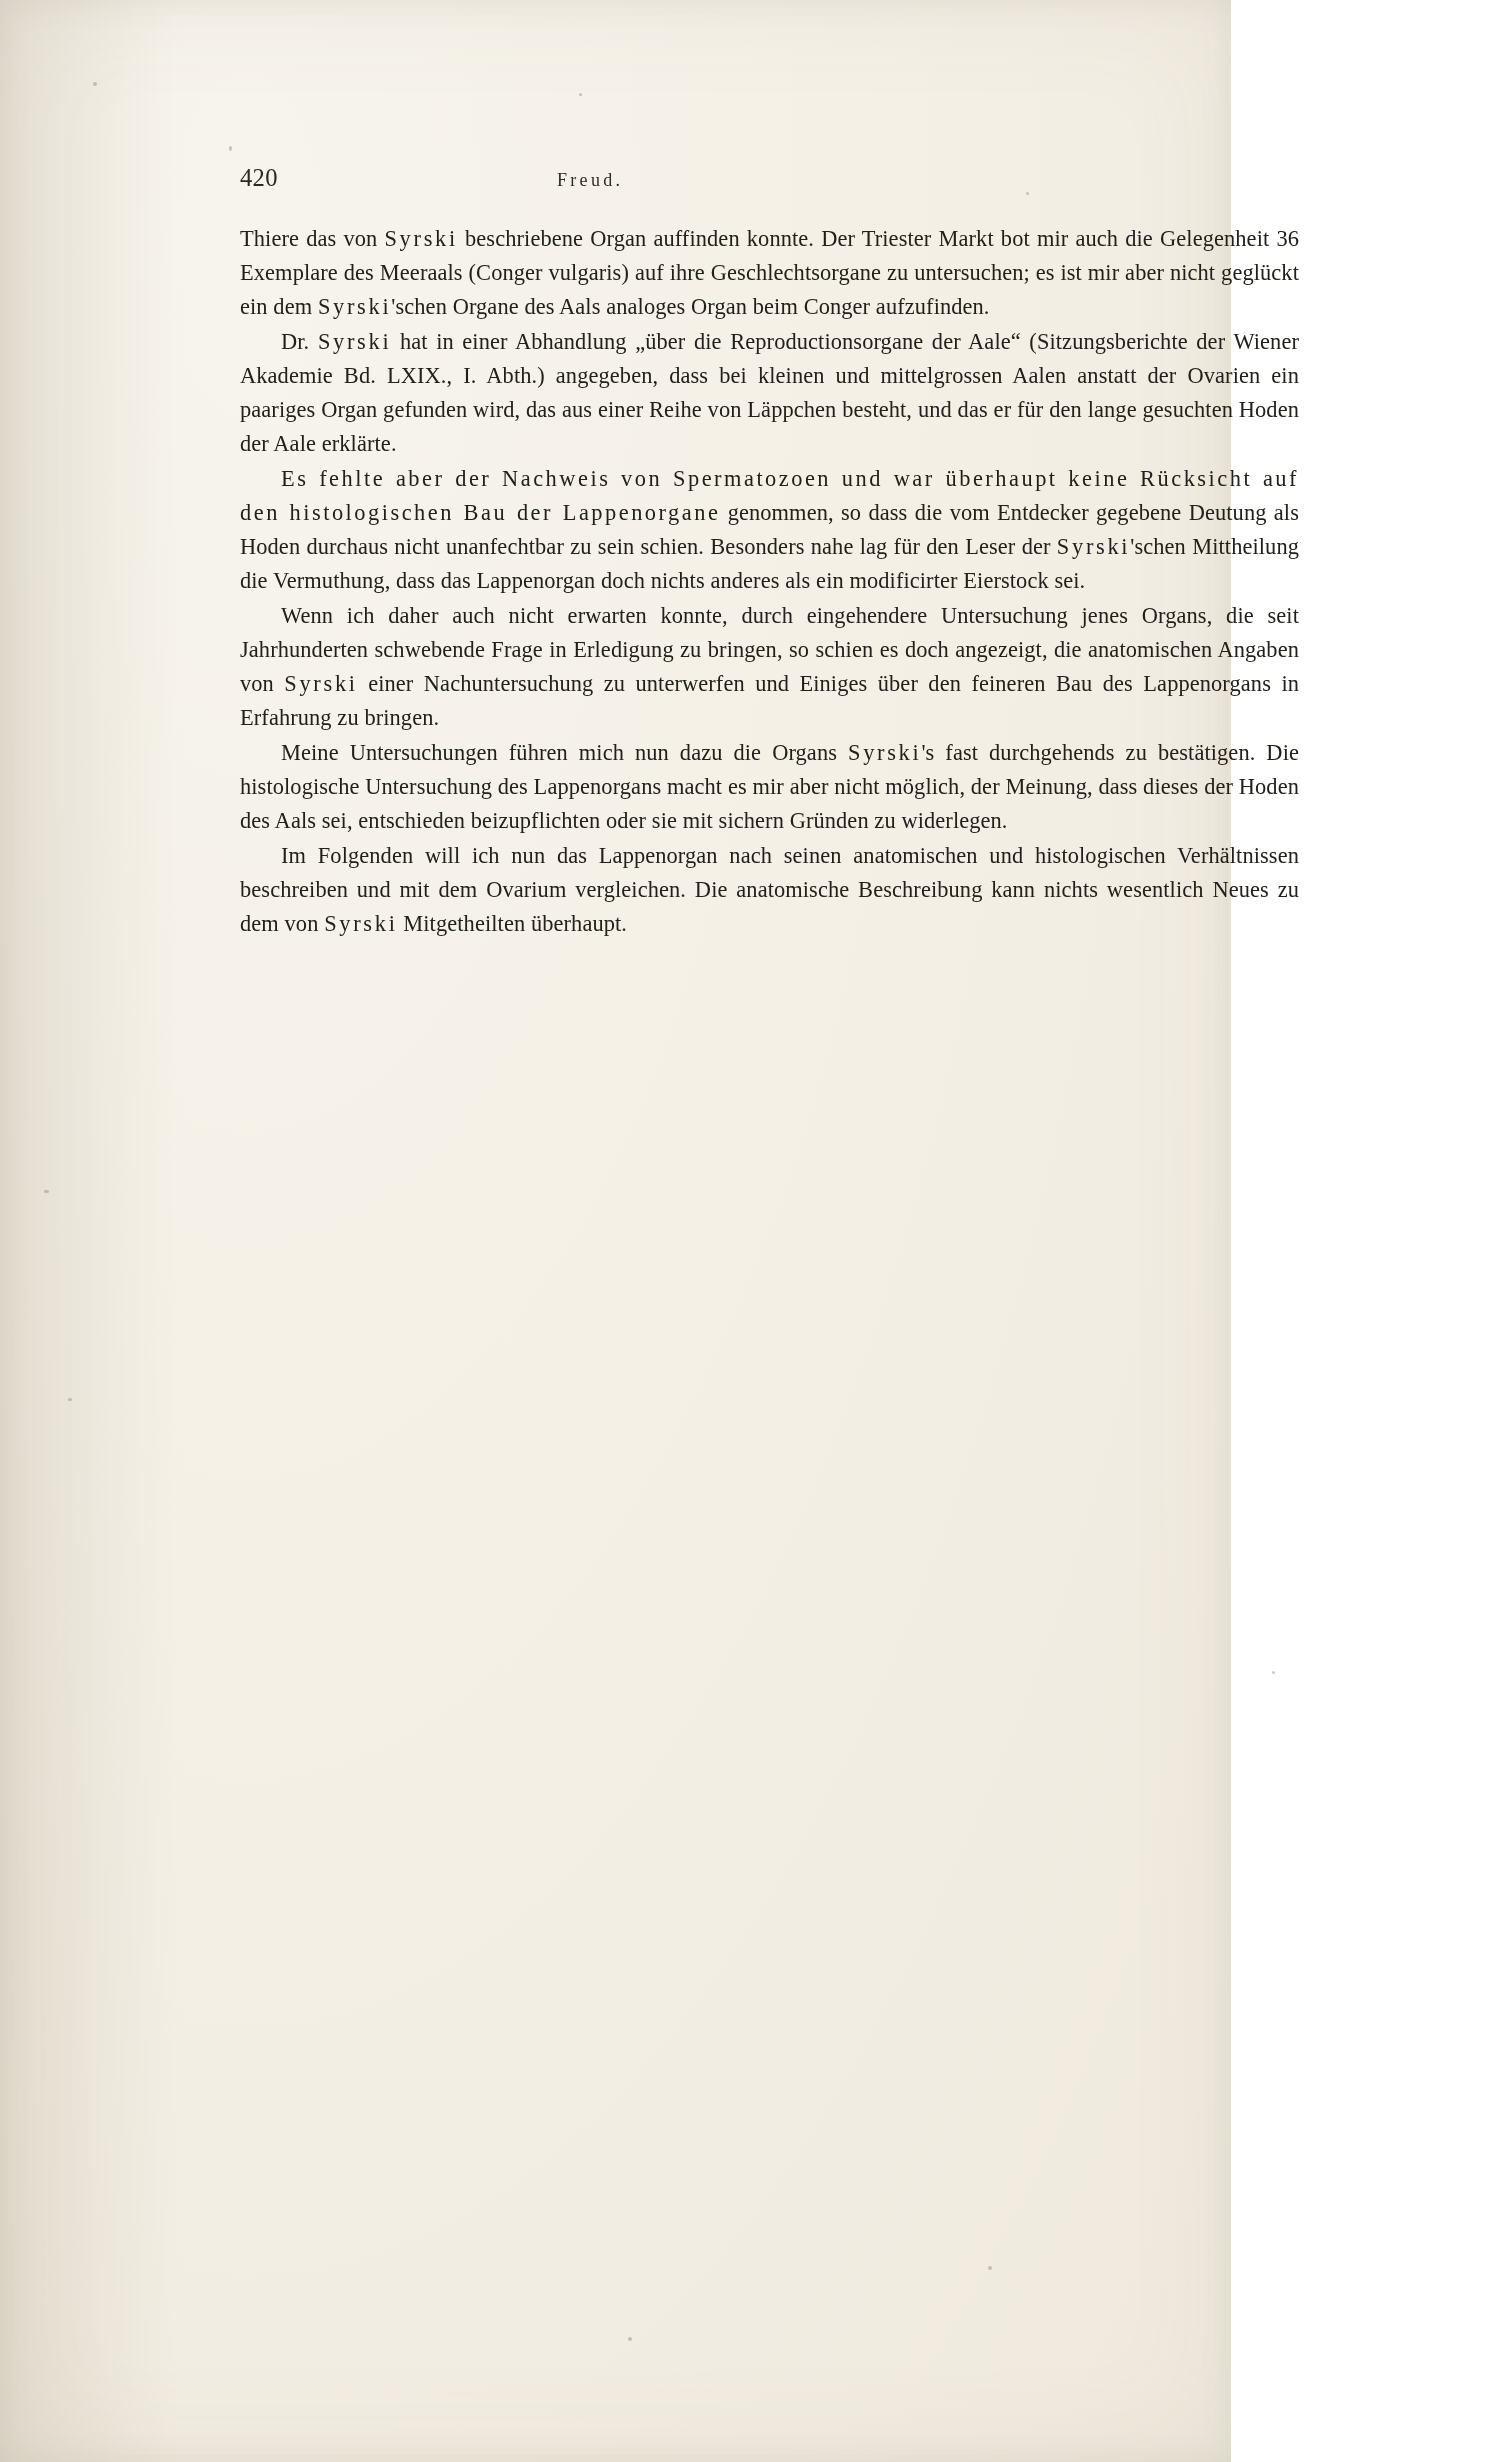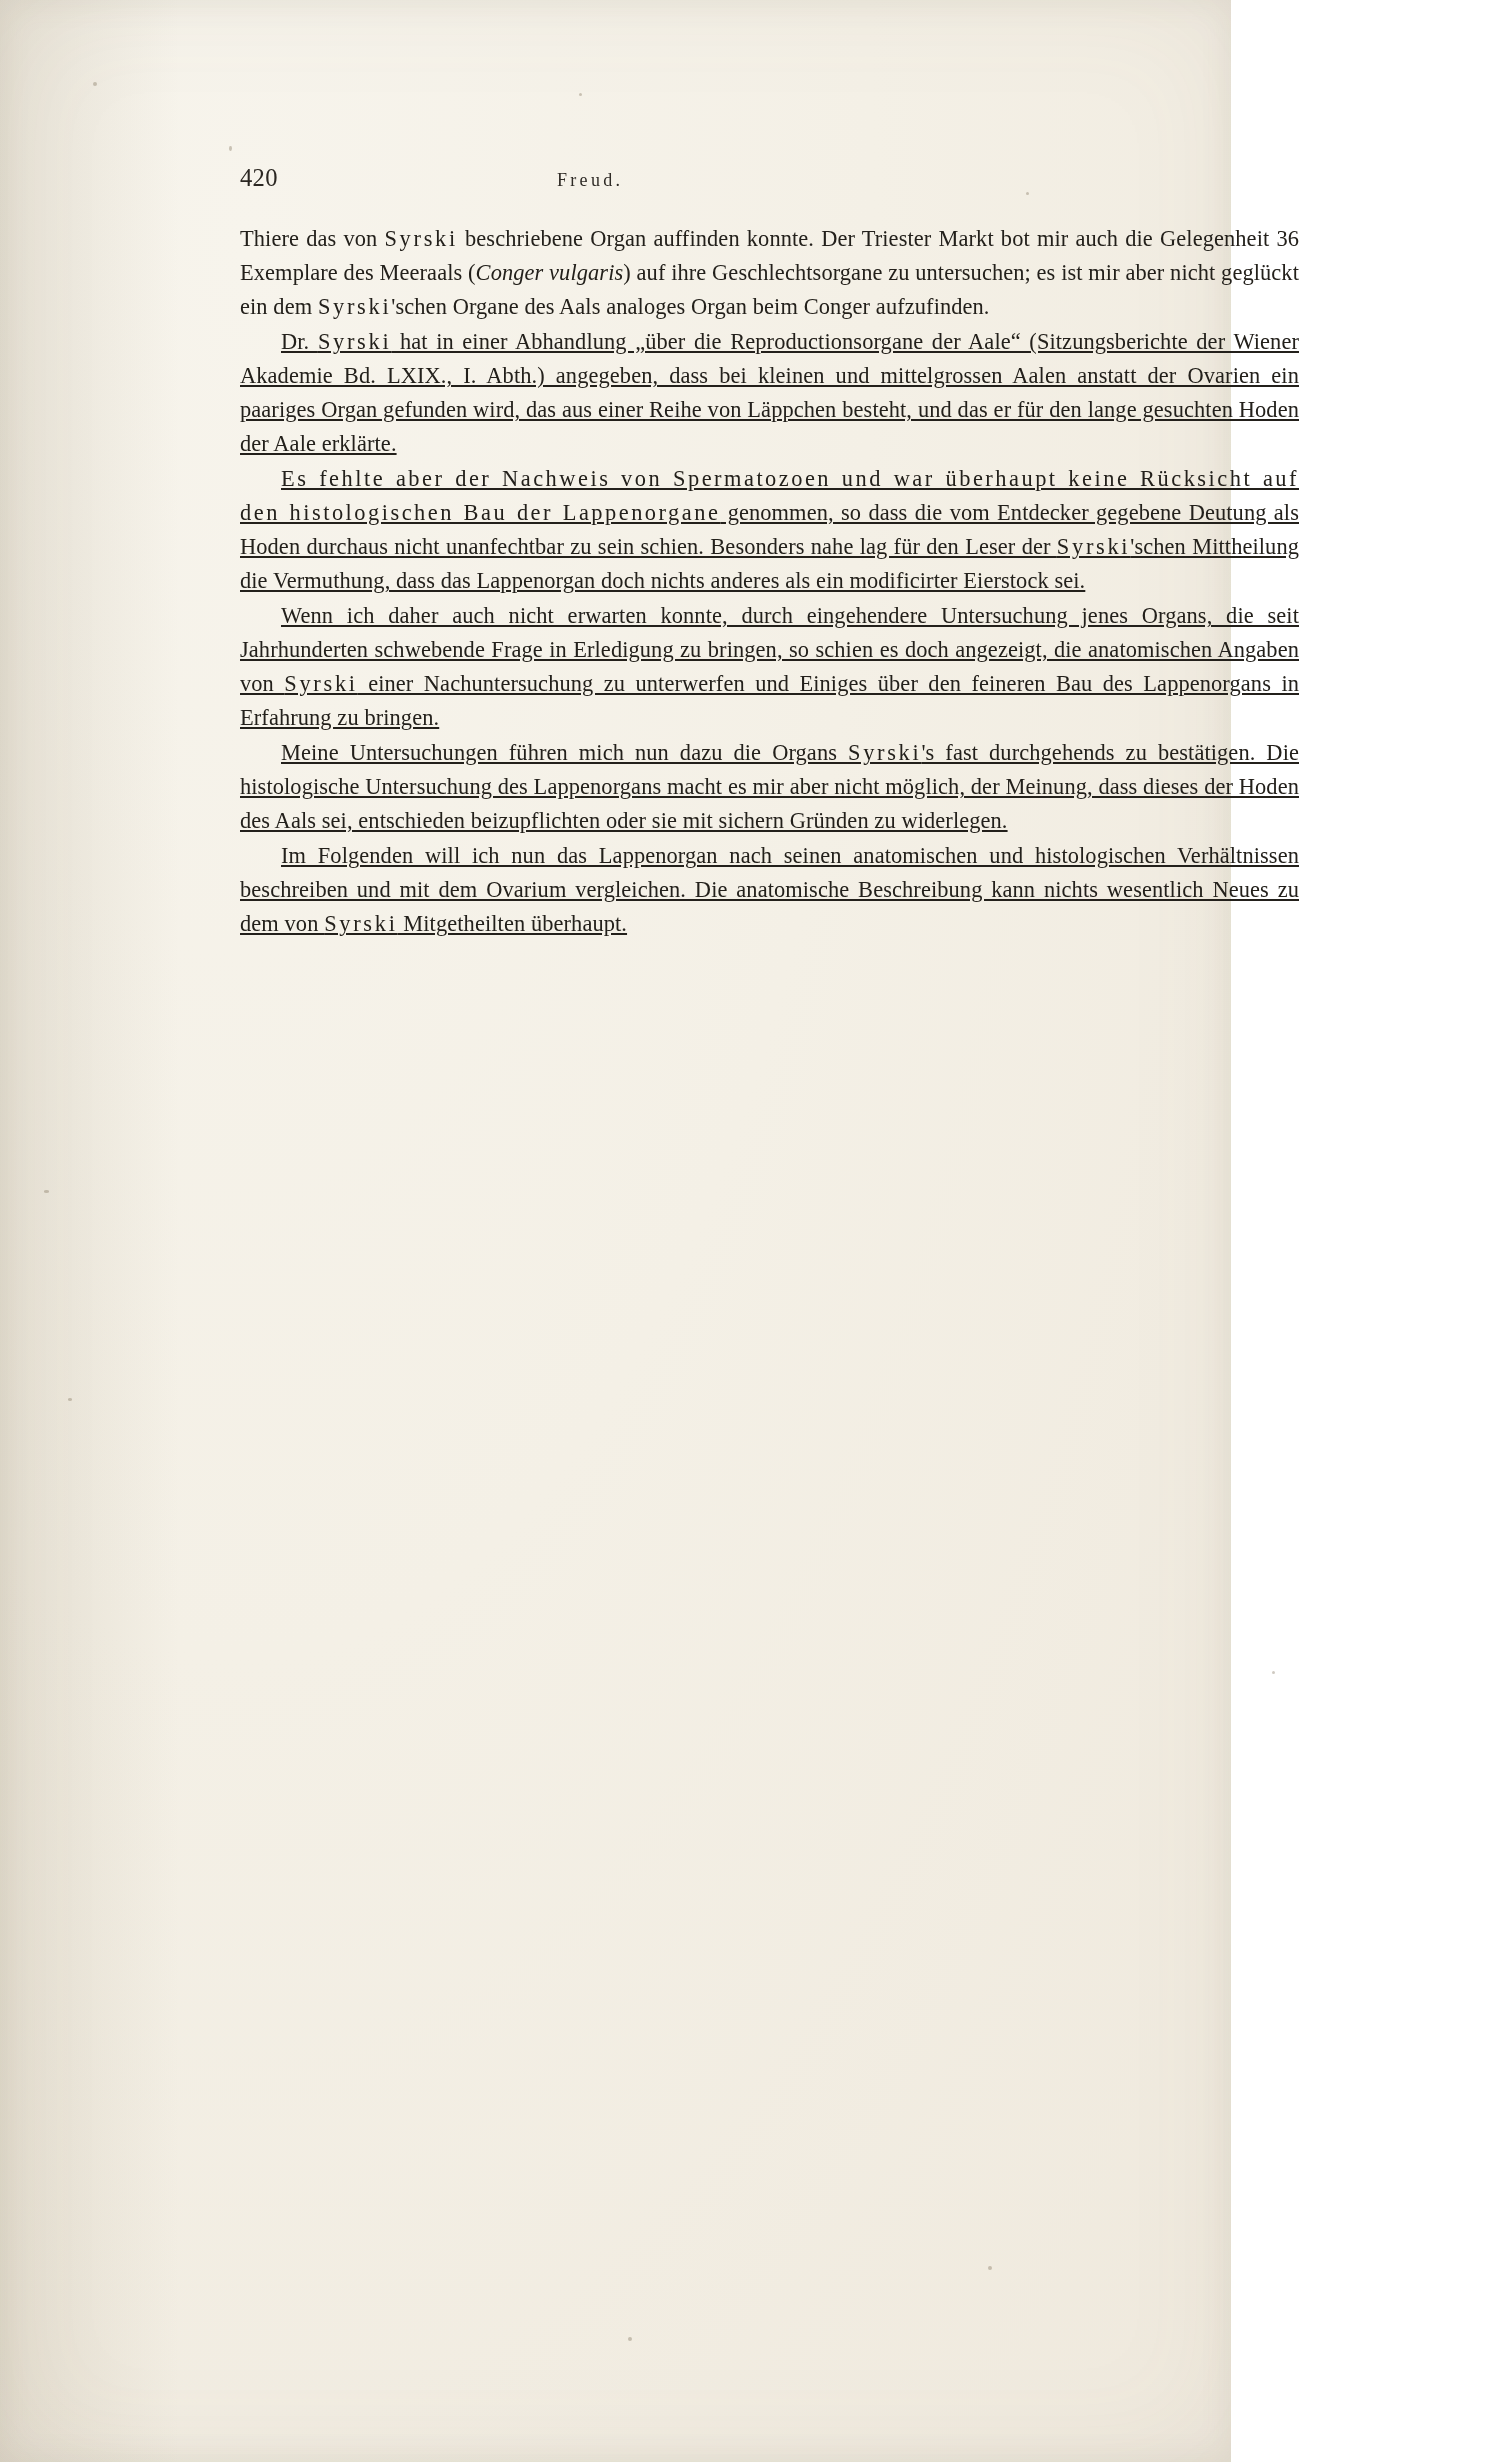--- a/index.html
+++ b/index.html
@@ -86,25 +86,25 @@
     margin: 0;
     font-size: 22.4px;
     line-height: 34px;
     color: #23201b;
     text-align: justify;
     text-justify: inter-word;
     letter-spacing: 0.1px;
     -webkit-hyphens: none;
     hyphens: none;
   }
-  p + p { margin-top: 1.1px; text-decoration: underline; }
+  p + p { margin-top: 1.1px; }
 
   .indent { text-indent: 41px; }
 
-  .it { font-style: italic; }
+  .it { }
   .sp { letter-spacing: 2.7px; }
 
   
   .emph {
     letter-spacing: 2.5px;
   }
 </style>
 </head>
 <body>
 

